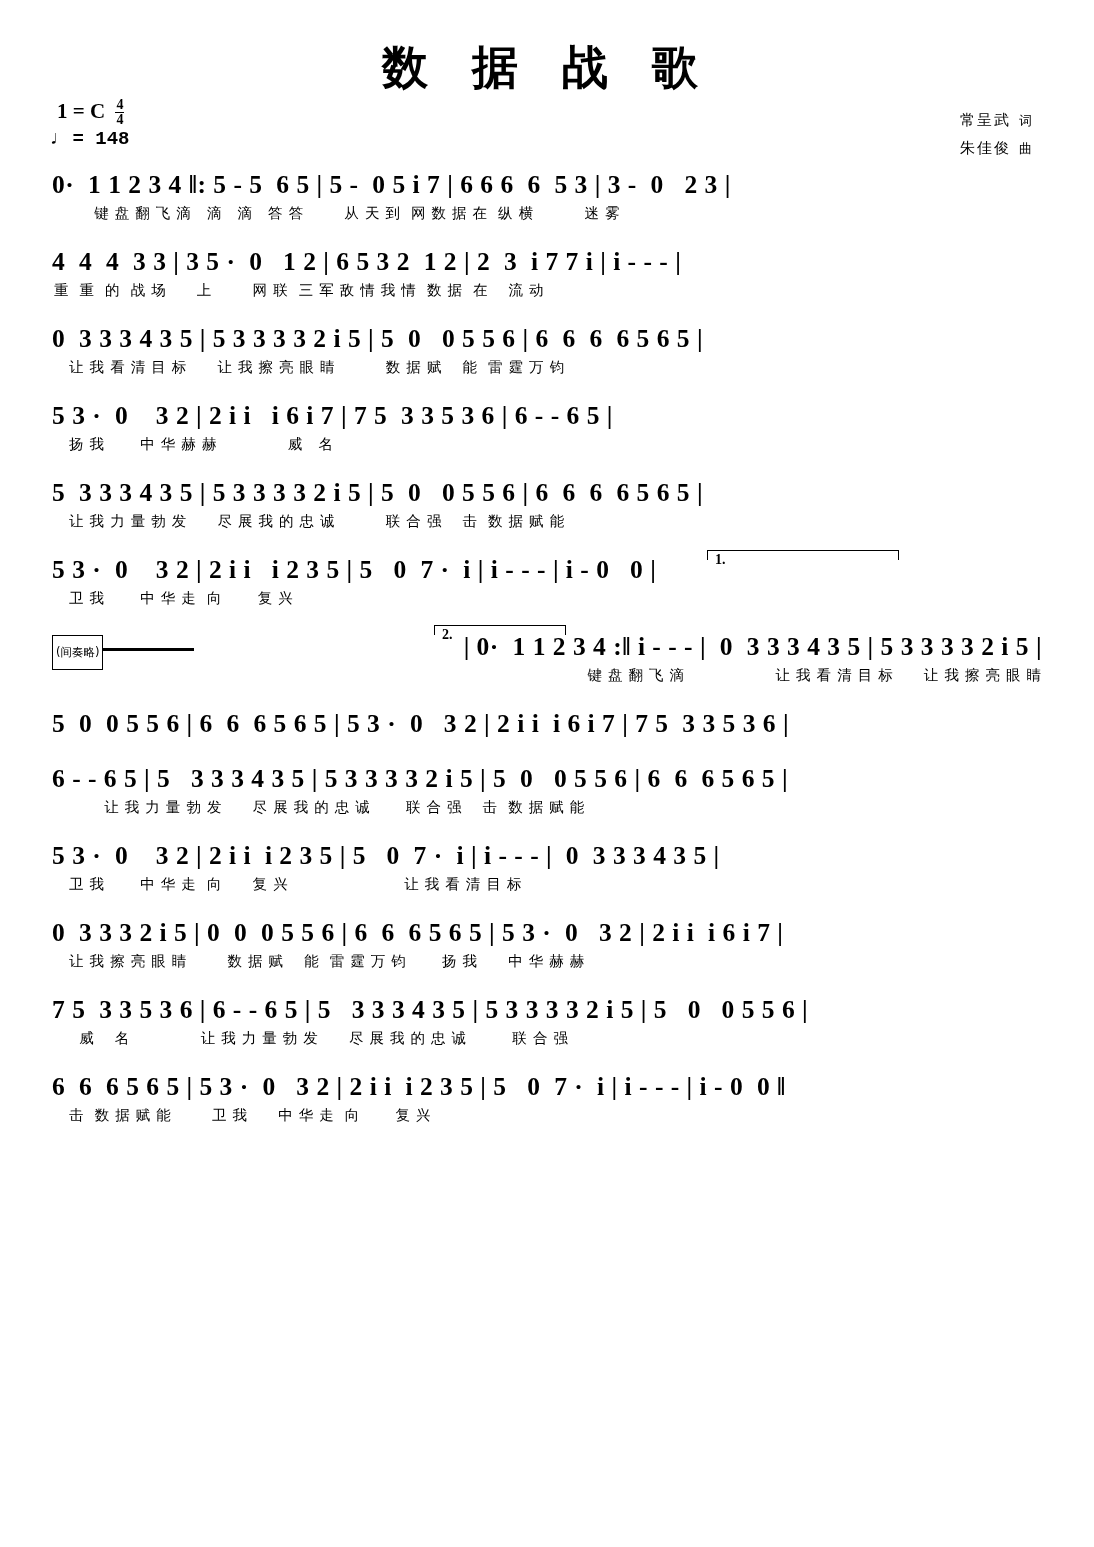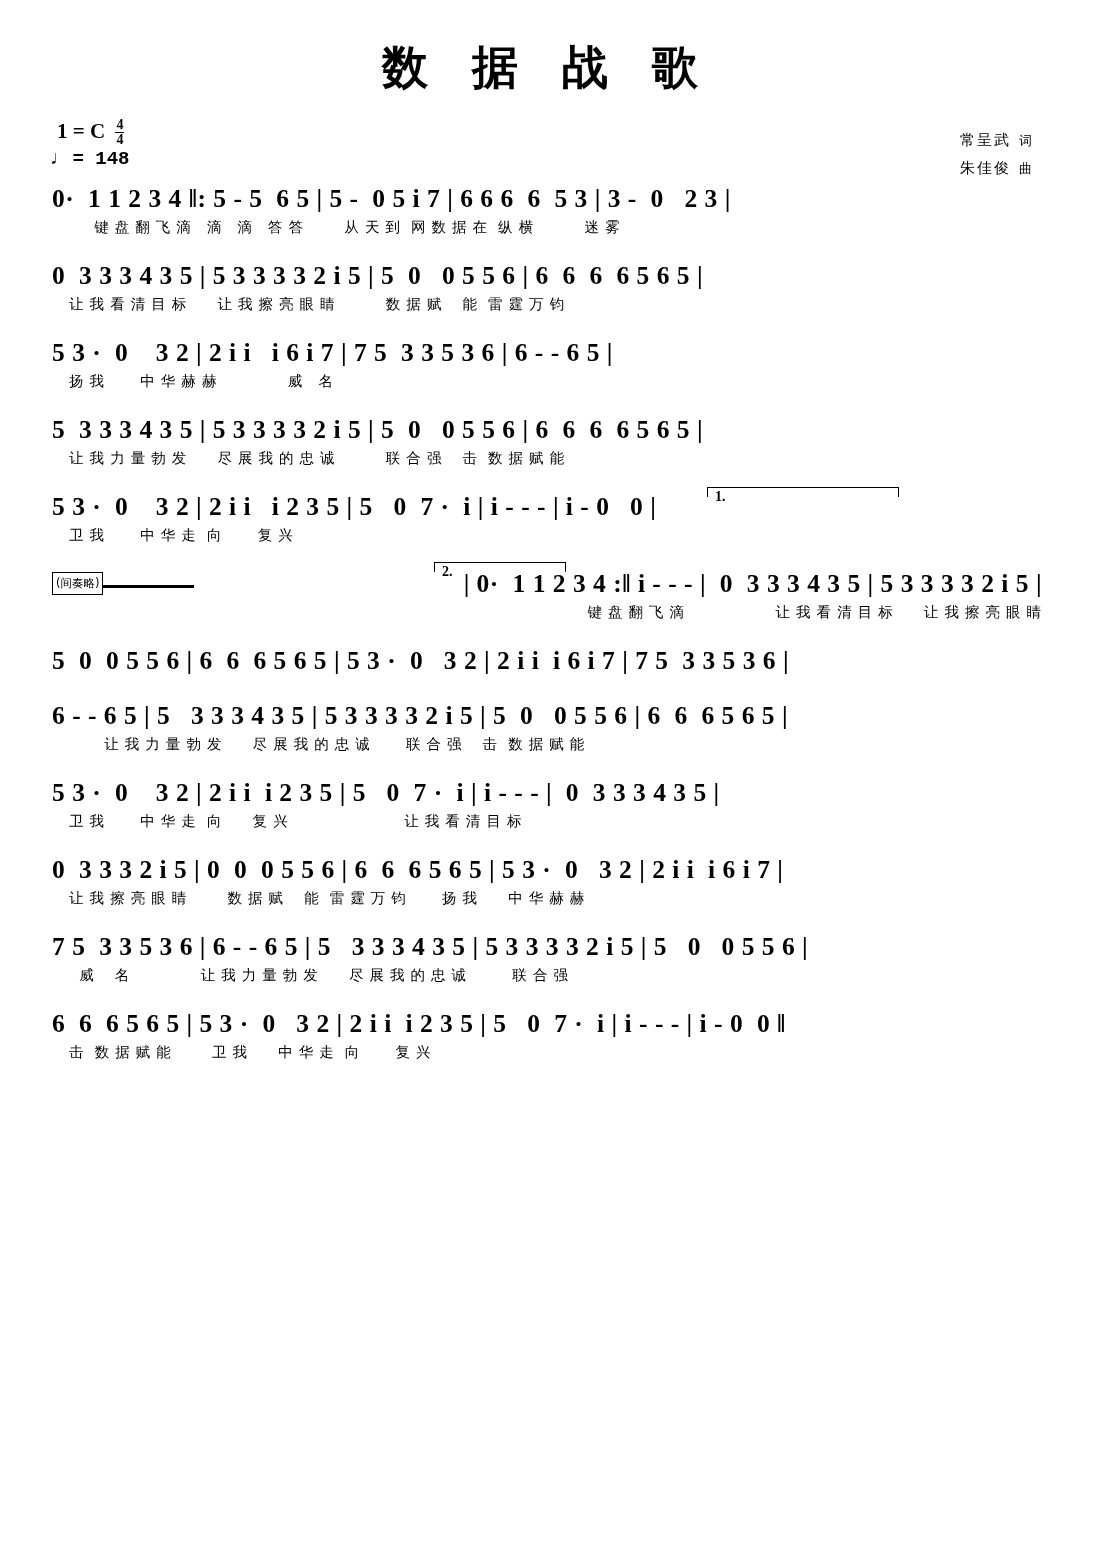--- a/index.html
+++ b/index.html
@@ -27,21 +27,20 @@
     font-weight: bold;
     font-size: 46px;
     letter-spacing: 14px;
     padding-top: 42px;
     line-height: 1.1;
   }
   
   .header-row {
     position: relative;
     height: 70px;
-    margin-top: 20px;
   }
   .keysig {
     position: absolute;
     left: 57px;
     top: 6px;
     font-family: "Liberation Serif", serif;
     font-size: 21px;
     font-weight: bold;
   }
   .keysig .frac {
@@ -72,20 +71,21 @@
     font-family: "DejaVu Sans", sans-serif;
     font-size: 15px;
     line-height: 1.9;
     text-align: left;
     letter-spacing: 2px;
   }
   .credits div span.role { margin-left: 8px; font-size: 13px; }
 
   
   .systems {
+    margin-top: 6px;
     padding: 0 52px;
   }
   .system {
     position: relative;
     margin-bottom: 21px;
   }
   .notes {
     font-family: "Liberation Serif", serif;
     font-size: 25.5px;
     font-weight: bold;
@@ -103,21 +103,21 @@
     line-height: 1.4;
     padding-left: 2px;
   }
   .interlude-mark {
     position: absolute;
     left: 0;
     top: 4px;
     font-family: "DejaVu Sans", sans-serif;
     font-size: 11.5px;
     border: 1.2px solid #000;
-    padding: 3px 3px;
+    padding: 9px 3px;
     background: #fff;
     z-index: 3;
   }
   .interlude-line {
     position: absolute;
     left: 2px;
     top: 17px;
     width: 140px;
     height: 0;
     border-top: 3px solid #000;
@@ -168,20 +168,24 @@
     </div>
   </div>
 
   <div class="systems">
 
     <div class="system">
       <div class="notes">0·  1 1 2 3 4 ‖: 5 - 5  6 5 | 5 -  0 5 i 7 | 6 6 6  6  5 3 | 3 -  0   2 3 |</div>
       <div class="lyrics">        键 盘 翻 飞 滴   滴   滴   答 答        从 天 到  网 数 据 在  纵 横          迷 雾</div>
     </div>
 
+    <div class="system">
+      <div class="notes">4  4  4  3 3 | 3 5 ·  0   1 2 | 6 5 3 2  1 2 | 2  3  i 7 7 i | i - - - |</div>
+      <div class="lyrics">重  重  的  战 场      上        网 联  三 军 敌 情 我 情  数 据  在    流 动</div>
+    </div>
 
     <div class="system">
       <div class="notes">0  3 3 3 4 3 5 | 5 3 3 3 3 2 i 5 | 5  0   0 5 5 6 | 6  6  6  6 5 6 5 |</div>
       <div class="lyrics">   让 我 看 清 目 标      让 我 擦 亮 眼 睛          数 据 赋    能  雷 霆 万 钧</div>
     </div>
 
     <div class="system">
       <div class="notes">5 3 ·  0    3 2 | 2 i i   i 6 i 7 | 7 5  3 3 5 3 6 | 6 - - 6 5 |</div>
       <div class="lyrics">   扬 我       中 华 赫 赫              威   名</div>
     </div>

